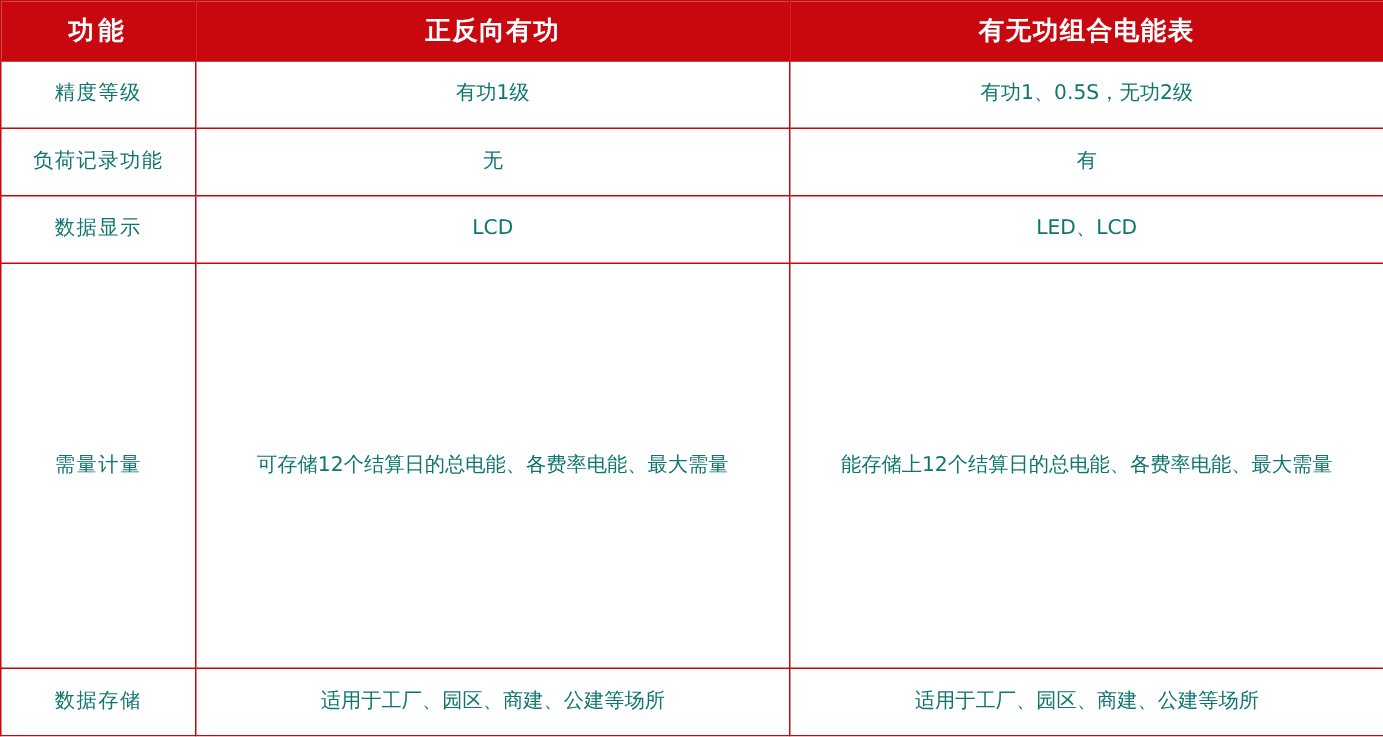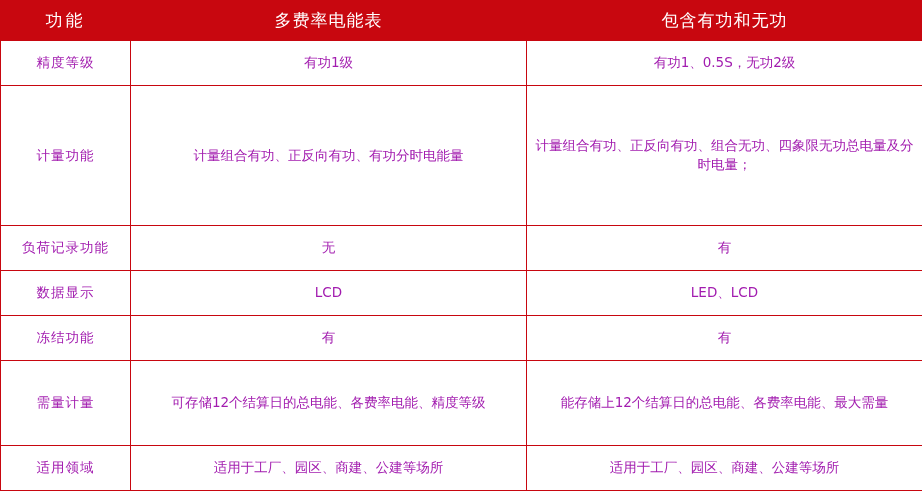--- a/index.html
+++ b/index.html
@@ -20,34 +20,34 @@
     height: 491px;
   }
   #comparison-table col.c0 { width: 130px; }
   #comparison-table col.c1 { width: 396px; }
   #comparison-table col.c2 { width: 396px; }
 
   #comparison-table thead th {
     background: #c8070f;
     color: #ffffff;
     font-size: 17px;
-    font-weight: normal;
+    font-weight: bold;
     text-align: center;
     vertical-align: middle;
     border: 1px solid #c8070f;
     padding: 8px 4px;
     letter-spacing: 1px;
   }
   #comparison-table thead th.head-feature {
     letter-spacing: 3px;
   }
   #comparison-table tbody td {
     border: 1px solid #c8070f;
     font-size: 13.5px;
-    color: #a21caf;
+    color: #0f766e;
     text-align: center;
     vertical-align: middle;
     padding: 5px 6px;
     line-height: 1.45;
   }
   #comparison-table tbody td.label-cell {
     letter-spacing: 1px;
   }
   .row-h-small td { height: 34px; }
 </style>
@@ -56,54 +56,44 @@
 
 <table id="comparison-table">
   <colgroup>
     <col class="c0">
     <col class="c1">
     <col class="c2">
   </colgroup>
   <thead>
     <tr>
       <th class="head-feature">功能</th>
-      <th>多费率电能表</th>
-      <th>包含有功和无功</th>
+      <th>正反向有功</th>
+      <th>有无功组合电能表</th>
     </tr>
   </thead>
   <tbody>
     <tr class="row-h-small">
       <td class="label-cell">精度等级</td>
       <td>有功1级</td>
       <td>有功1、0.5S，无功2级</td>
-    </tr>
-    <tr>
-      <td class="label-cell">计量功能</td>
-      <td>计量组合有功、正反向有功、有功分时电能量</td>
-      <td>计量组合有功、正反向有功、组合无功、四象限无功总电量及分时电量；</td>
     </tr>
     <tr class="row-h-small">
       <td class="label-cell">负荷记录功能</td>
       <td>无</td>
       <td>有</td>
     </tr>
     <tr class="row-h-small">
       <td class="label-cell">数据显示</td>
       <td>LCD</td>
       <td>LED、LCD</td>
     </tr>
-    <tr class="row-h-small">
-      <td class="label-cell">冻结功能</td>
-      <td>有</td>
-      <td>有</td>
-    </tr>
     <tr>
       <td class="label-cell">需量计量</td>
-      <td>可存储12个结算日的总电能、各费率电能、精度等级</td>
+      <td>可存储12个结算日的总电能、各费率电能、最大需量</td>
       <td>能存储上12个结算日的总电能、各费率电能、最大需量</td>
     </tr>
     <tr class="row-h-small">
-      <td class="label-cell">适用领域</td>
+      <td class="label-cell">数据存储</td>
       <td>适用于工厂、园区、商建、公建等场所</td>
       <td>适用于工厂、园区、商建、公建等场所</td>
     </tr>
   </tbody>
 </table>
 
 </body></html>

